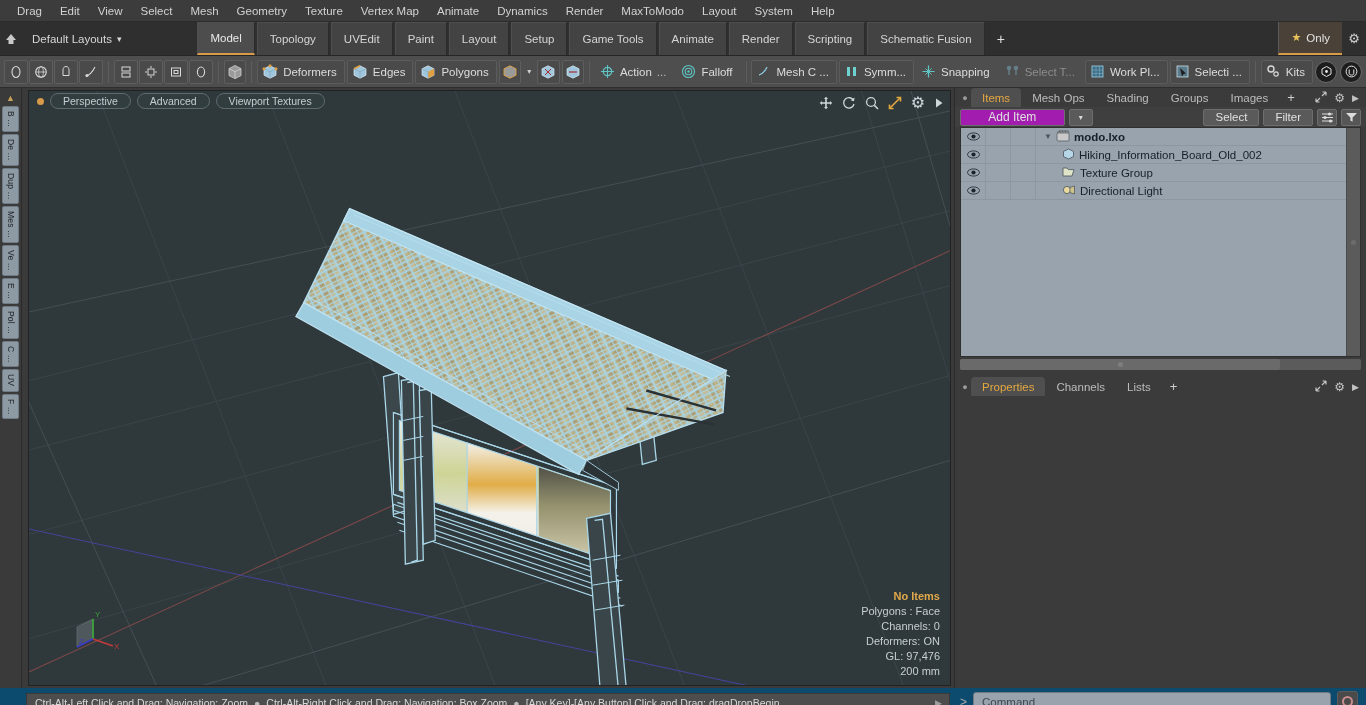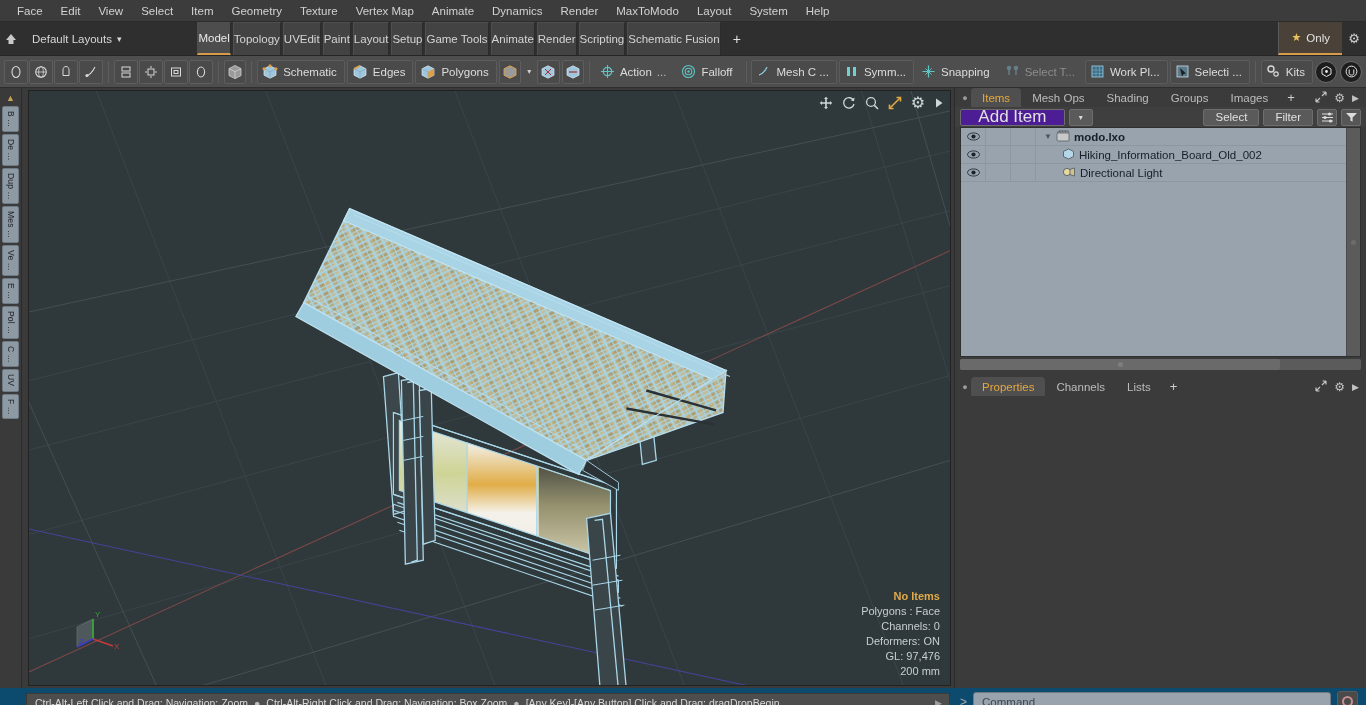--- a/index.html
+++ b/index.html
@@ -31,21 +31,21 @@
     width: 22px; display: flex; align-items: center; justify-content: center;
     color: #c9c9c9;
   }
   .lb-layouts {
     display: flex; align-items: center; color: #d6d6d6; font-size: 11.5px;
     padding: 0 10px; gap: 5px;
   }
   .tabs { display: flex; align-items: stretch; gap: 2px; margin-left: 6px; }
   .tab {
     background: #434343; color: #d4d4d4; font-size: 11.5px;
-    padding: 0 0; display: flex; align-items: center;
+    padding: 0 12px; display: flex; align-items: center;
     border-top: 1px solid #4f4f4f; border-left: 1px solid #4f4f4f;
     border-right: 1px solid #2b2b2b;
     white-space: nowrap;
   }
   .tab.active {
     background: #4d4d4d; color: #e9e9e9; border-bottom: 2px solid #d79b4a;
   }
   .tab-plus {
     color: #e2e2e2; font-size: 14px; padding: 0 10px; display: flex; align-items: center;
   }
@@ -159,22 +159,22 @@
   }
   .ptab.active { background: #4f4f4f; color: #e5a83f; }
   .ptab.plus { color: #cfcfcf; font-size: 13px; padding: 0 8px; }
   .pt-right { margin-left: auto; display: flex; align-items: center; gap: 7px; padding-right: 7px; color: #c3c3c3; }
 
   .additem-row {
     height: 20px; display: flex; align-items: center; gap: 4px;
     padding: 0 5px; background: #3f3f3f;
   }
   .ai-btn {
-    flex: 1; height: 17px; background: #4c1d95; border: 1px solid #6d6d6d;
-    border-radius: 2px; color: #e0e0e0; font-size: 17px;
+    flex: 1; height: 17px; background: #a21caf; border: 1px solid #6d6d6d;
+    border-radius: 2px; color: #e0e0e0; font-size: 12px;
     display: flex; align-items: center; justify-content: center;
   }
   .ai-arrow {
     width: 24px; height: 17px; background: #5a5a5a; border: 1px solid #6d6d6d;
     border-radius: 2px; display: flex; align-items: center; justify-content: center;
     color: #dadada; font-size: 8px;
   }
   .sm-btn {
     height: 17px; background: #5a5a5a; border: 1px solid #6d6d6d; border-radius: 2px;
     color: #e0e0e0; font-size: 11.5px; padding: 0 11px;
@@ -254,25 +254,25 @@
     border: 1px solid #5c5c5c; display: flex; align-items: center; justify-content: center;
   }
   .cmd-rec .circ { width: 11px; height: 11px; border-radius: 50%; border: 2px solid #c88d8d; }
 </style>
 </head>
 <body>
 
 <div class="app">
 
   <div class="menubar">
-    <div class="mi">Face</div>
+    <div class="mi">Drag</div>
     <div class="mi">Edit</div>
     <div class="mi">View</div>
     <div class="mi">Select</div>
-    <div class="mi">Item</div>
+    <div class="mi">Mesh</div>
     <div class="mi">Geometry</div>
     <div class="mi">Texture</div>
     <div class="mi">Vertex Map</div>
     <div class="mi">Animate</div>
     <div class="mi">Dynamics</div>
     <div class="mi">Render</div>
     <div class="mi">MaxToModo</div>
     <div class="mi">Layout</div>
     <div class="mi">System</div>
     <div class="mi">Help</div>
@@ -372,21 +372,21 @@
     </div>
     <div class="tsep"></div>
     <div class="tbtn">
       <svg class="cube-ico" viewBox="0 0 16 16">
           <path d="M8 1.8 14 4.8v6.4L8 14.2 2 11.2V4.8Z" fill="#9fc6dd" stroke="#d7e8f2" stroke-width=".7"></path>
           <path d="M2 4.8 8 7.8l6-3M8 7.8v6.4" fill="none" stroke="#7fa8bd" stroke-width=".7"></path>
           <circle cx="2" cy="4.8" r="1.5" fill="#e0a040"></circle>
           <circle cx="14" cy="4.8" r="1.5" fill="#e0a040"></circle>
           <circle cx="8" cy="1.8" r="1.5" fill="#e0a040"></circle>
         </svg>
-      <span>Schematic</span>
+      <span>Deformers</span>
     </div>
     <div class="tbtn">
       <svg class="cube-ico" viewBox="0 0 16 16">
           <path d="M8 1.8 14 4.8v6.4L8 14.2 2 11.2V4.8Z" fill="#9fc6dd" stroke="#d7e8f2" stroke-width=".7"></path>
           <path d="M2 4.8 8 7.8l6-3M8 7.8v6.4" fill="none" stroke="#7fa8bd" stroke-width=".7"></path>
           <path d="M2 4.8 8 1.8" stroke="#e0a040" stroke-width="1.6"></path>
         </svg>
       <span>Edges</span>
     </div>
     <div class="tbtn">
@@ -631,20 +631,26 @@
 
           <g stroke="#b6dcec" stroke-width="1.1" fill="none" opacity=".95">
             <path d="M326 124 L704 286"></path>
             <path d="M280 206 L564 364"></path>
             <path d="M560 370 L700 280"></path>
           </g>
 
           <path d="M560 370 L592 392 L592 400 L556 380 Z" fill="#2b3336" stroke="#a9d6e8" stroke-width=".9"></path>
         </svg>
 
+        <div class="vp-head">
+          <div class="vp-dot"></div>
+          <div class="vpill">Perspective</div>
+          <div class="vpill">Advanced</div>
+          <div class="vpill">Viewport Textures</div>
+        </div>
 
         <div class="vp-tools">
           <span class="vicon">
             <svg width="14" height="14" viewBox="0 0 14 14">
                 <path d="M7 .8 9 3H7.8v3.2H11V5l2.2 2-2.2 2V7.8H7.8V11H9l-2 2.2L5 11h1.2V7.8H3V9L.8 7 3 5v1.2h3.2V3H5Z" fill="#cdd6da"></path>
               </svg>
           </span>
           <span class="vicon">
             <svg width="14" height="14" viewBox="0 0 14 14">
                 <path d="M11.6 4.6A5.2 5.2 0 1 0 12 8" fill="none" stroke="#cdd6da" stroke-width="1.3"></path>
@@ -774,20 +780,38 @@
               <div class="label-cell" style="padding-left:26px;">
                 <span>
                   <svg width="13" height="12" viewBox="0 0 13 12">
                       <path d="M6.5 1 11.5 3.4v5.2L6.5 11 1.5 8.6V3.4Z" fill="#b6d7e8" stroke="#46535c" stroke-width=".8"></path>
                     </svg>
                 </span>
                 <span>Hiking_Information_Board_Old_002</span>
               </div>
             </div>
 
+            <div class="trow">
+              <div class="eye-cell">
+                <svg width="13" height="9" viewBox="0 0 13 9">
+                    <ellipse cx="6.5" cy="4.5" rx="6" ry="3.6" fill="none" stroke="#303a42" stroke-width="1"></ellipse>
+                    <circle cx="6.5" cy="4.5" r="2.1" fill="#1c242b"></circle>
+                  </svg>
+              </div>
+              <div class="blank-cell"></div>
+              <div class="blank-cell"></div>
+              <div class="label-cell" style="padding-left:26px;">
+                <span>
+                  <svg width="14" height="12" viewBox="0 0 14 12">
+                      <path d="M1 10V2h4l1.4 1.6H12l-2 6.4Z" fill="#dfe3c7" stroke="#46535c" stroke-width=".8"></path>
+                    </svg>
+                </span>
+                <span>Texture Group</span>
+              </div>
+            </div>
 
             <div class="trow">
               <div class="eye-cell">
                 <svg width="13" height="9" viewBox="0 0 13 9">
                     <ellipse cx="6.5" cy="4.5" rx="6" ry="3.6" fill="none" stroke="#303a42" stroke-width="1"></ellipse>
                     <circle cx="6.5" cy="4.5" r="2.1" fill="#1c242b"></circle>
                   </svg>
               </div>
               <div class="blank-cell"></div>
               <div class="blank-cell"></div>

